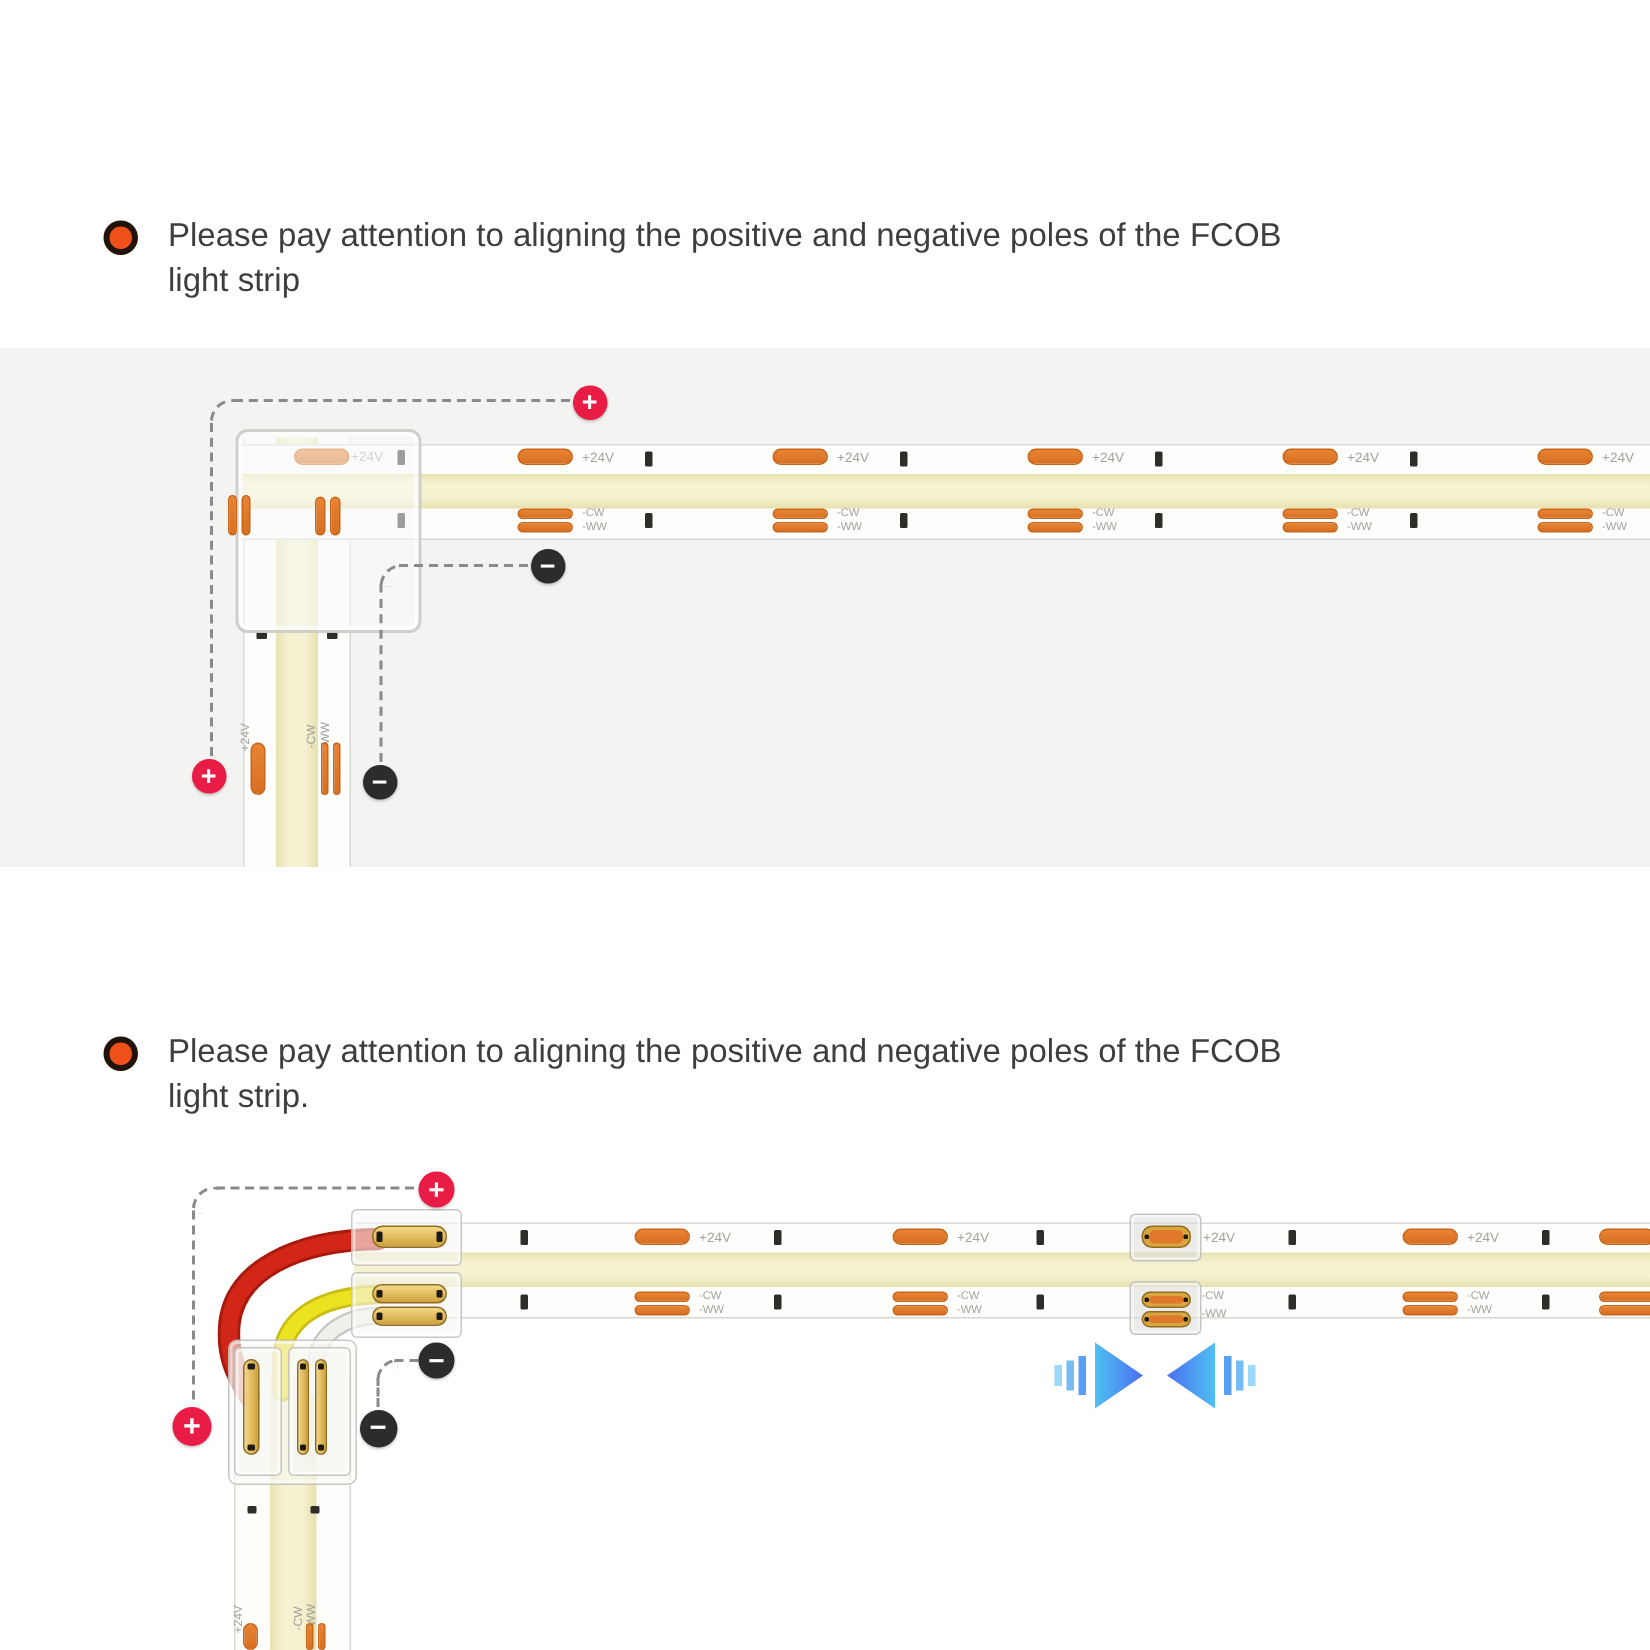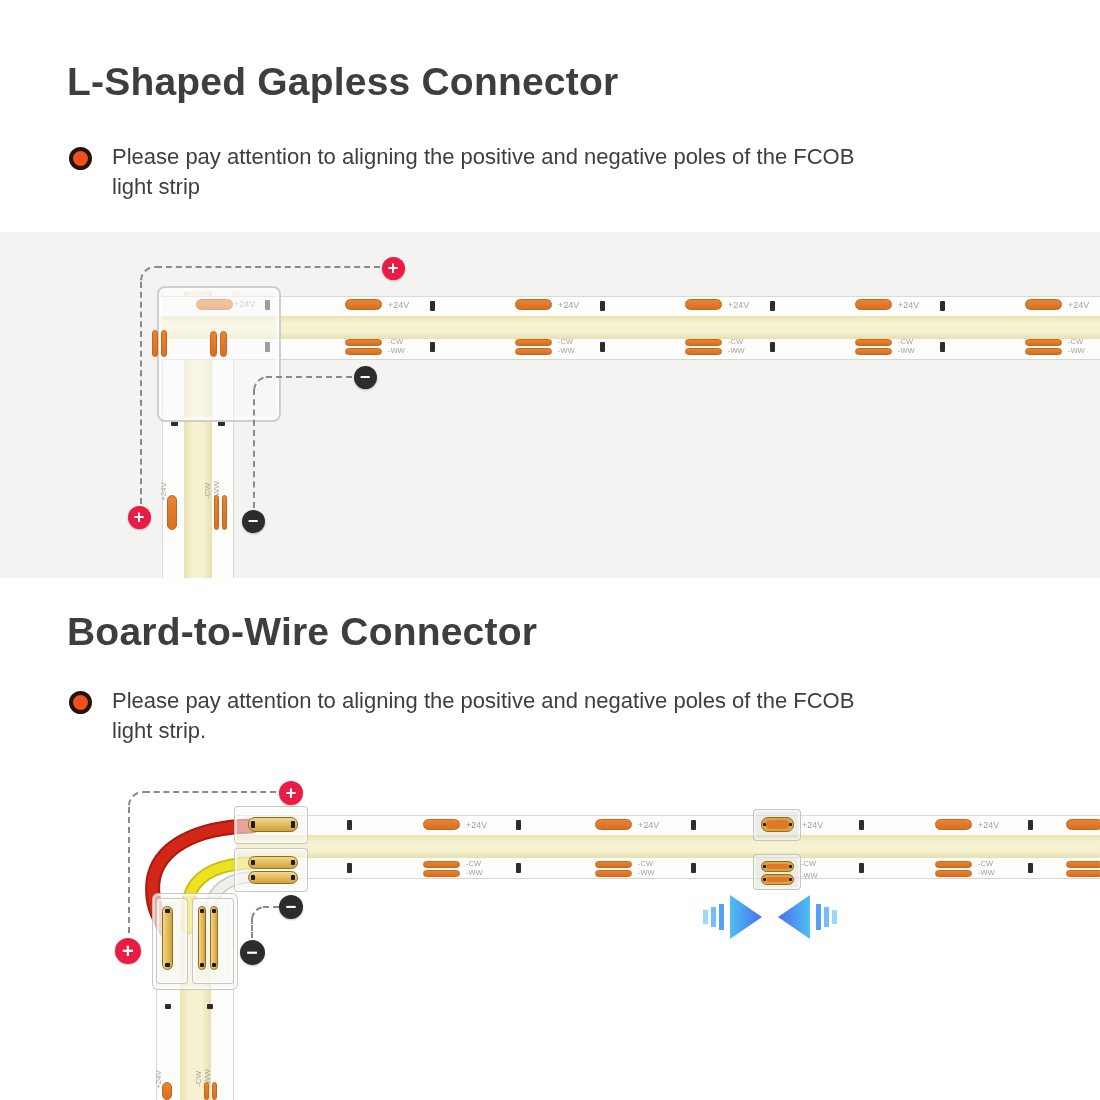--- a/index.html
+++ b/index.html
@@ -41,21 +41,20 @@
   .goldpad{position:absolute;background:#d9a53f;border-radius:7px;border:1px solid #8f6d22;box-sizing:border-box;}
   .goldpad .inner{position:absolute;left:4px;right:4px;top:2px;bottom:2px;background:#e0782b;border-radius:4px;}
   .cap{position:absolute;background:#1e1a14;border-radius:1px;}
   svg{position:absolute;overflow:visible;}
 </style>
 </head>
 <body>
 
 <div id="root">
 
-  <h1 class="title" style="top:60px;margin:0;">L-Shaped Gapless Connector</h1>
   <div class="note-dot" style="top:147px;"></div>
   <div class="note-text" style="top:142px;">Please pay attention to aligning the positive and negative poles of the FCOB light strip</div>
 
   <div class="panel" style="top:232px;height:346px;"></div>
   <div id="diagram1">
       <div class="strip v" style="left: 162px; top: 292px; width: 70px; height: 286px;">
         <div class="cob v" style="left: 21px; top: 0px; width: 28px; height: 100%;"></div>
       </div>
       <div class="rot" style="left: 168px; top: 492px;">+24V</div>
       <div class="rot" style="left: 212px; top: 490px;">-CW</div>
@@ -120,21 +119,20 @@
       <div class="dashV" style="left: 140px; top: 282px; height: 222px;"></div>
       <div class="marker plus" style="left: 381.5px; top: 256.5px; width: 23px; height: 23px; font-size: 17.94px;">+</div>
       <div class="marker plus" style="left: 127.5px; top: 505.5px; width: 23px; height: 23px; font-size: 17.94px;">+</div>
       <div class="dashC" style="left: 253px; top: 376px; width: 13px; height: 13px;"></div>
       <div class="dashH" style="left: 266px; top: 376px; width: 86px;"></div>
       <div class="dashV" style="left: 253px; top: 389px; height: 119px;"></div>
       <div class="marker minus" style="left: 353.5px; top: 365.5px; width: 23px; height: 23px; font-size: 17.94px;">−</div>
       <div class="marker minus" style="left: 241.5px; top: 509.5px; width: 23px; height: 23px; font-size: 17.94px;">−</div>
     </div>
 
-  <h1 class="title" style="top:610px;margin:0;">Board-to-Wire Connector</h1>
   <div class="note-dot" style="top:691px;"></div>
   <div class="note-text" style="top:686px;">Please pay attention to aligning the positive and negative poles of the FCOB light strip.</div>
 
   <div id="diagram2">
       <div class="strip v" style="left: 156px; top: 918px; width: 76px; height: 182px;">
         <div class="cob v" style="left: 23px; top: 0px; width: 31px; height: 100%;"></div>
       </div>
       <div class="blk" style="left: 165px; top: 1004px; width: 6px; height: 5px;"></div>
       <div class="blk" style="left: 207px; top: 1004px; width: 6px; height: 5px;"></div>
       <div class="rot" style="left: 163px; top: 1080px;">+24V</div>

